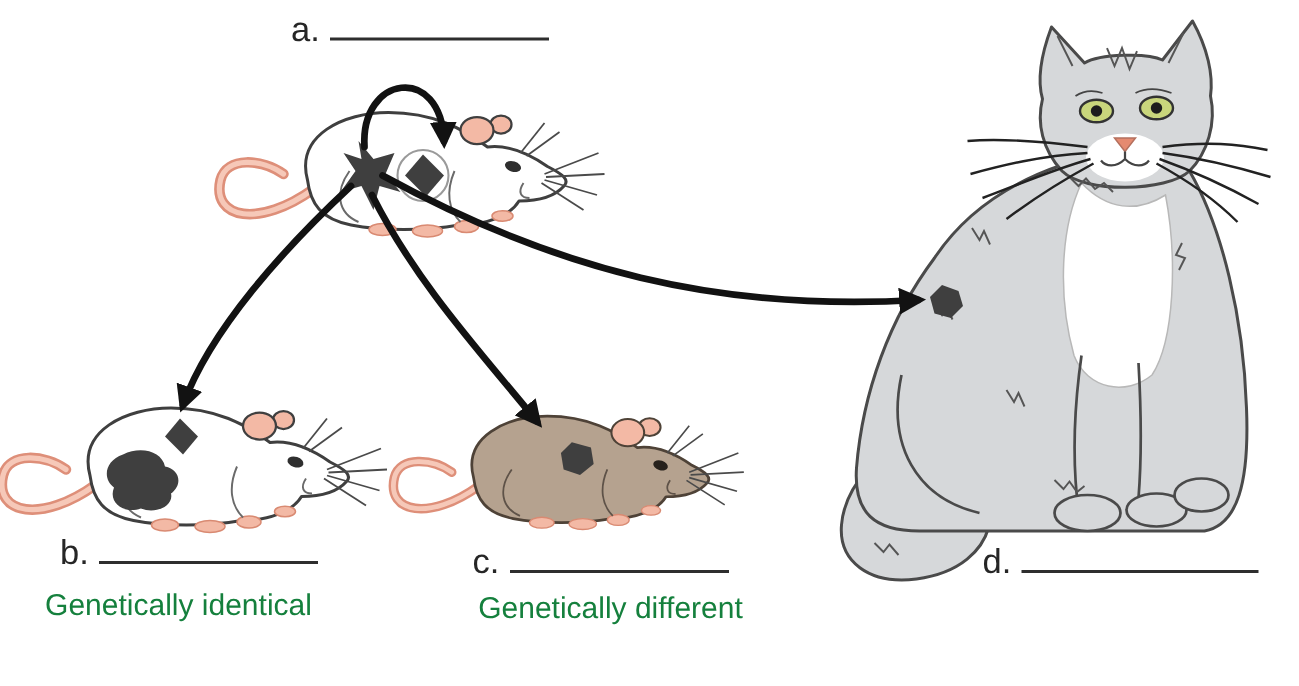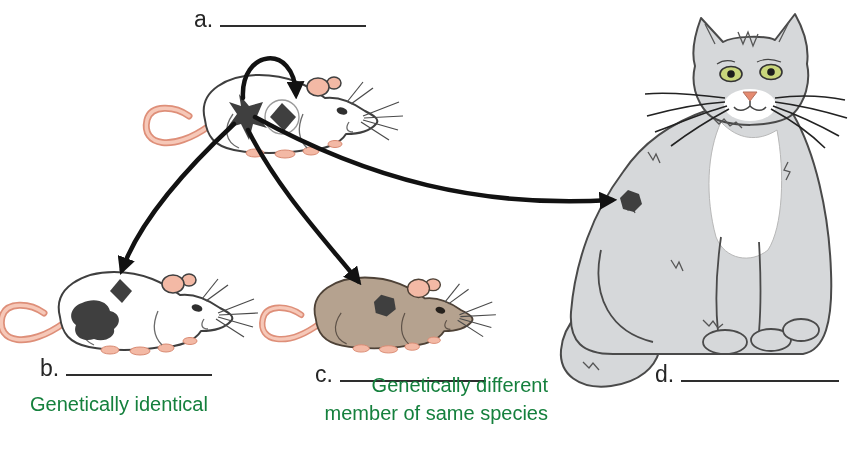--- a/index.html
+++ b/index.html
@@ -190,22 +190,21 @@
   <div class="label" style="left:40px;top:355px;">
     <span>b.</span><span class="blank"></span>
   </div>
   <div class="caption" style="left:0px;top:390px;width:238px;">
     <div>Genetically identical</div>
   </div>
 
   <div class="label" style="left:315px;top:361px;">
     <span>c.</span><span class="blank"></span>
   </div>
-  <div class="caption" style="left:266px;top:371px;width:282px;text-align:right;">
+  <div class="caption" style="left:266px;top:392px;width:282px;">
     <div>Genetically different</div>
-    <div>member of same species</div>
   </div>
 
   <div class="label" style="left:655px;top:361px;">
     <span>d.</span><span class="blank wide"></span>
   </div>
 
 </div>
 
 </body></html>

